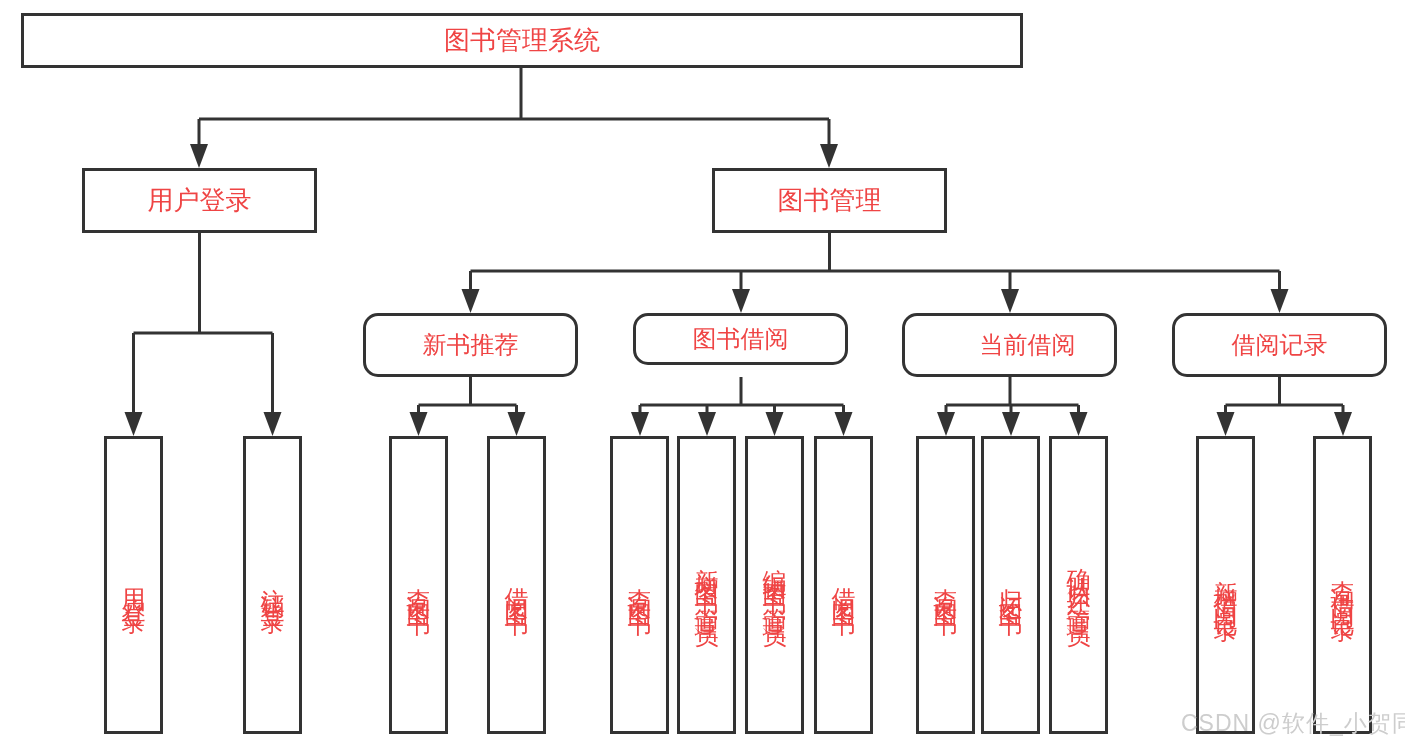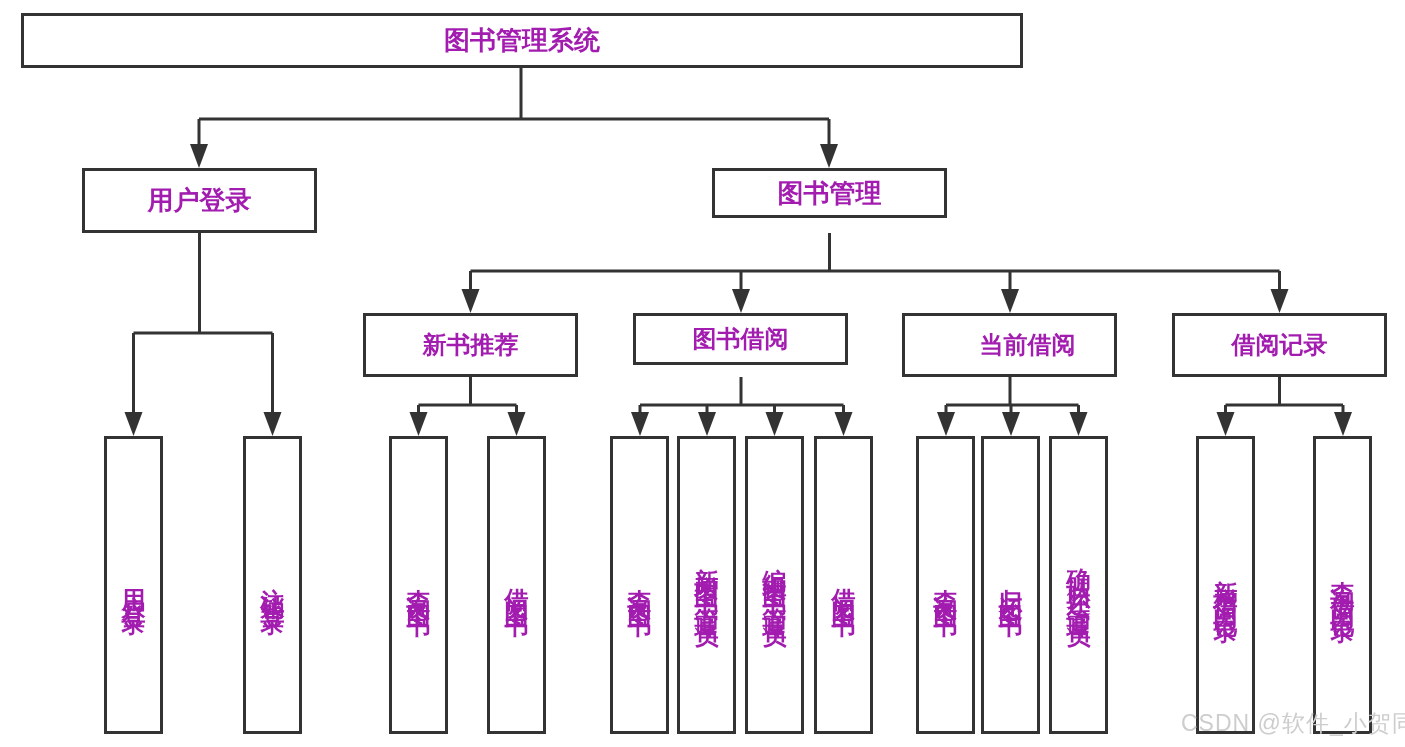--- a/index.html
+++ b/index.html
@@ -14,30 +14,29 @@
   .connectors {
     position: absolute;
     left: 0; top: 0;
     width: 1405px; height: 747px;
   }
   .node {
     position: absolute;
     box-sizing: border-box;
     border: 3px solid #333333;
     background: #ffffff;
-    color: #a21caf;
+    color: #ef4444;
     display: flex;
     align-items: center;
     justify-content: center;
     white-space: nowrap;
-    font-weight: bold;
   }
   .node.root   { font-size: 26px; }
   .node.lvl2   { font-size: 26px; }
-  .node.lvl3   { font-size: 24px; }
+  .node.lvl3   { font-size: 24px; border-radius: 15px; }
   .node.leaf {
     writing-mode: vertical-rl;
     font-size: 24px;
     letter-spacing: 8px;
     white-space: nowrap;
     line-height: 1;
   }
   .watermark {
     position: absolute;
     left: 1181px;
@@ -106,21 +105,21 @@
       <path d="M1002,412 L1020,412 L1011,436 Z"></path>
       <path d="M1069.5,412 L1087.5,412 L1078.5,436 Z"></path>
       <path d="M1216.5,412 L1234.5,412 L1225.5,436 Z"></path>
       <path d="M1334,412 L1352,412 L1343,436 Z"></path>
     </g>
   </svg>
 
   <div class="node root" style="left:21px; top:13px; width:1002px; height:55px;">图书管理系统</div>
 
   <div class="node lvl2" style="left:82px; top:168px; width:235px; height:65px;">用户登录</div>
-  <div class="node lvl2" style="left:712px; top:168px; width:235px; height:50px;">图书管理</div>
+  <div class="node lvl2" style="left:712px; top:168px; width:235px; height:65px;">图书管理</div>
 
   <div class="node lvl3" style="left:363px; top:313px; width:215px; height:64px;">新书推荐</div>
   <div class="node lvl3" style="left:633px; top:313px; width:215px; height:52px;">图书借阅</div>
   <div class="node lvl3" style="left:902px; top:313px; width:215px; height:64px;padding-left:36px;">当前借阅</div>
   <div class="node lvl3" style="left:1172px; top:313px; width:215px; height:64px;">借阅记录</div>
 
   <div class="node leaf" style="left:104px; top:436px; width:59px; height:298px;">用户登录</div>
   <div class="node leaf" style="left:243px; top:436px; width:59px; height:298px;">注销登录</div>
 
   <div class="node leaf" style="left:389px; top:436px; width:59px; height:298px;">查询图书</div>

